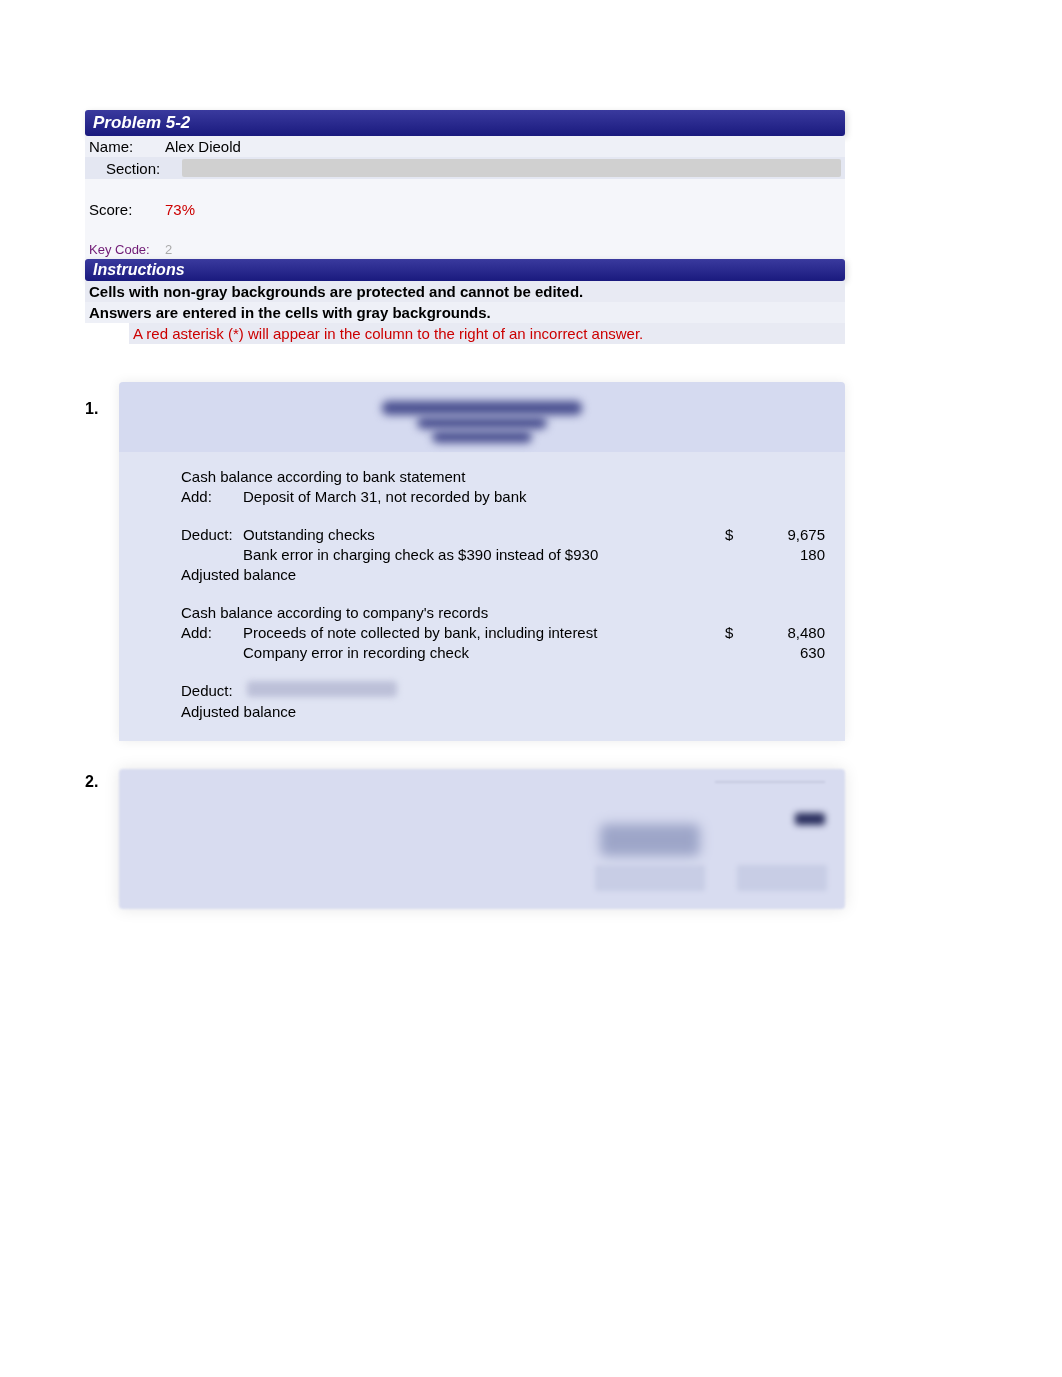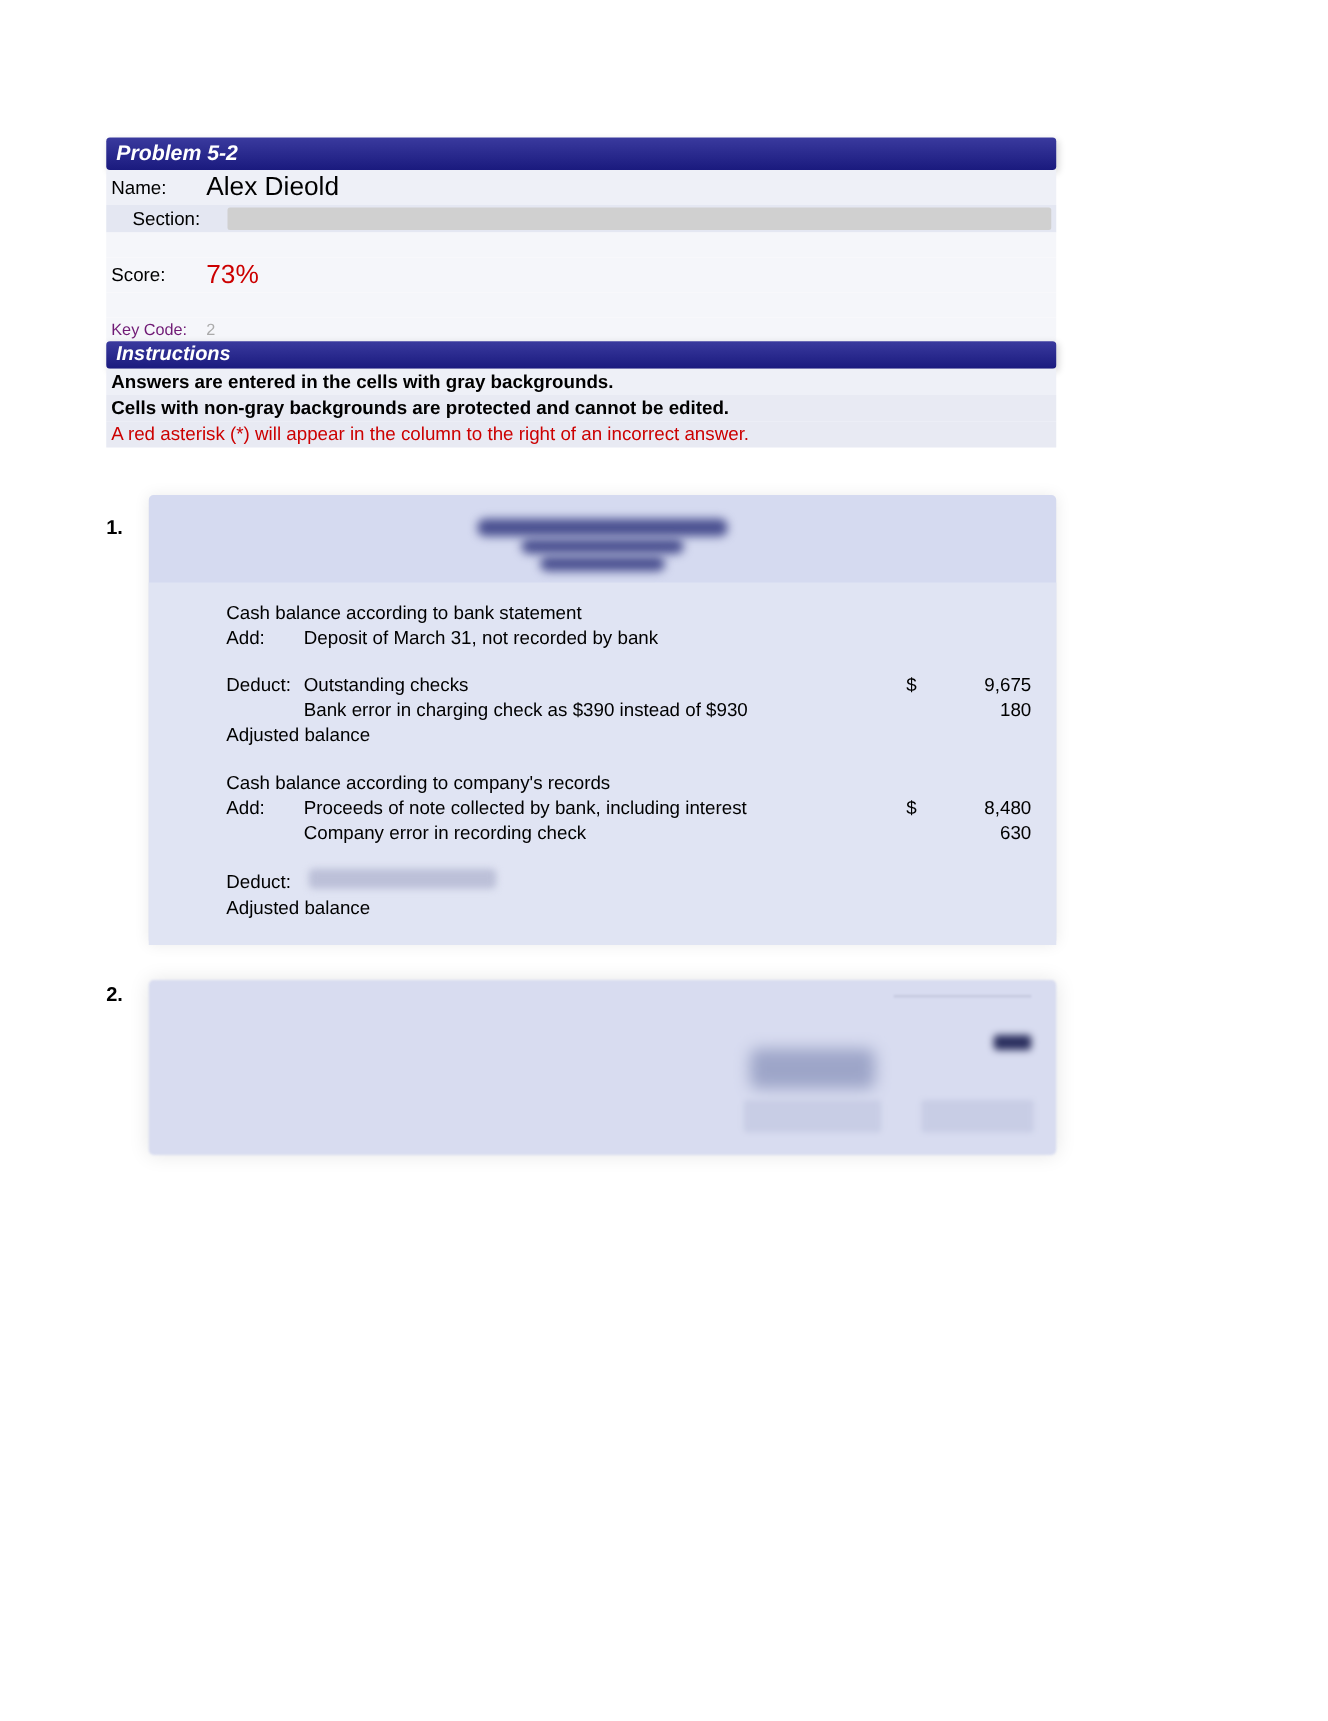--- a/index.html
+++ b/index.html
@@ -39,21 +39,21 @@
       background: #e4e7f2;
       padding-left: 21px;
     }
     .label-cell {
       width: 76px;
       font-weight: normal;
       font-size: 15px;
     }
     .value-cell {
       flex: 1;
-      font-size: 21px;
+      font-size: 15px;
     }
     .score-value {
       color: #cc0000;
     }
     .spacer {
       height: 20px;
       background: #f5f6fa;
     }
     .keycode-row {
       display: flex;
@@ -86,20 +86,21 @@
       padding: 2px 4px;
       font-size: 15px;
       background: #eef0f7;
     }
     .instruction-line.bold {
       font-weight: bold;
     }
     .instruction-line.red {
       color: #cc0000;
       background: #e8eaf3;
+      margin-left: 44px;
     }
     .problem-wrap {
       display: flex;
       margin-top: 38px;
     }
     .problem-number {
       width: 34px;
       font-weight: bold;
       font-size: 16px;
       padding-top: 18px;
@@ -277,22 +278,22 @@
 
   <div class="keycode-row">
     <div class="label-cell">Key Code:</div>
     <div class="value-cell">2</div>
   </div>
 
   <div class="instructions-bar">
     <span>Instructions</span>
   </div>
 
+  <div class="instruction-line bold" style="background:#e8eaf3;">Cells with non-gray backgrounds are protected and cannot be edited.</div>
   <div class="instruction-line bold">Answers are entered in the cells with gray backgrounds.</div>
-  <div class="instruction-line bold" style="background:#e8eaf3;">Cells with non-gray backgrounds are protected and cannot be edited.</div>
   <div class="instruction-line red">A red asterisk (*) will appear in the column to the right of an incorrect answer.</div>
 
   <div class="problem-wrap">
     <div class="problem-number">1.</div>
     <div class="problem-body">
       <div class="blurred-title">
         <div class="blur-line bl1"></div>
         <div class="blur-line bl2"></div>
         <div class="blur-line bl3"></div>
       </div>

